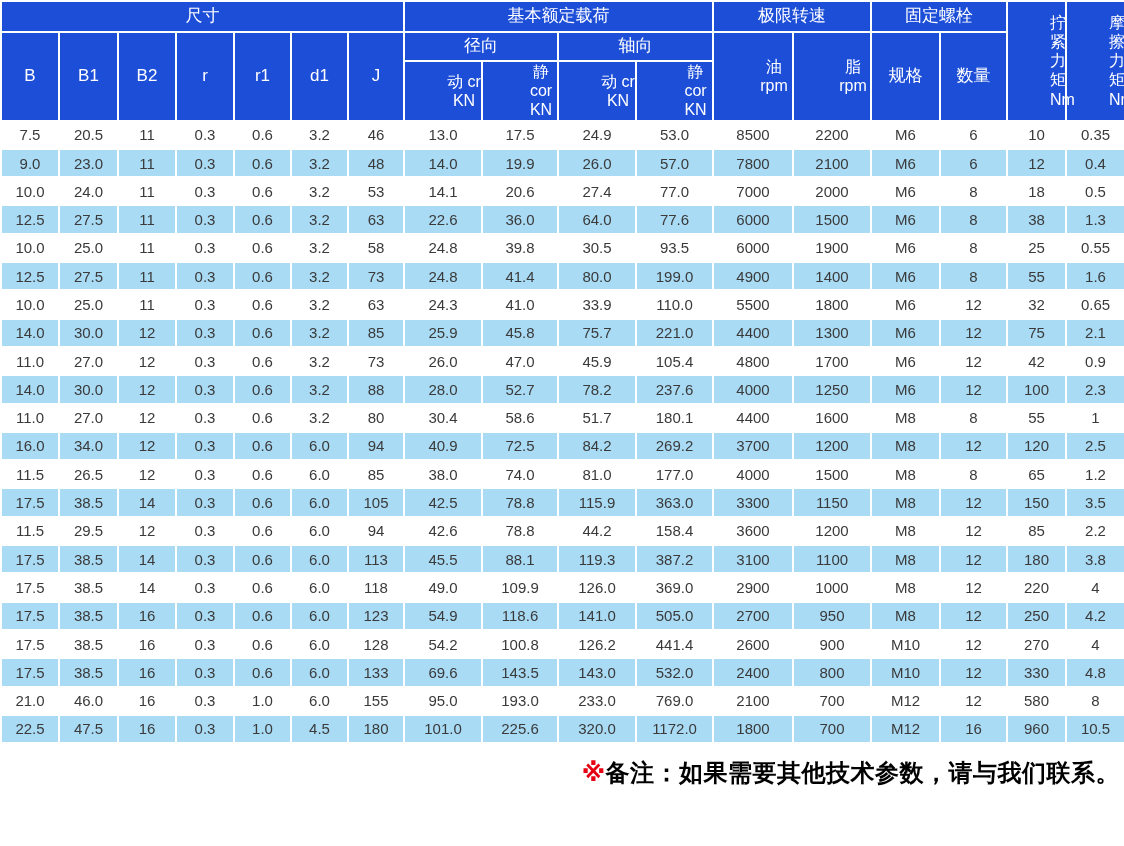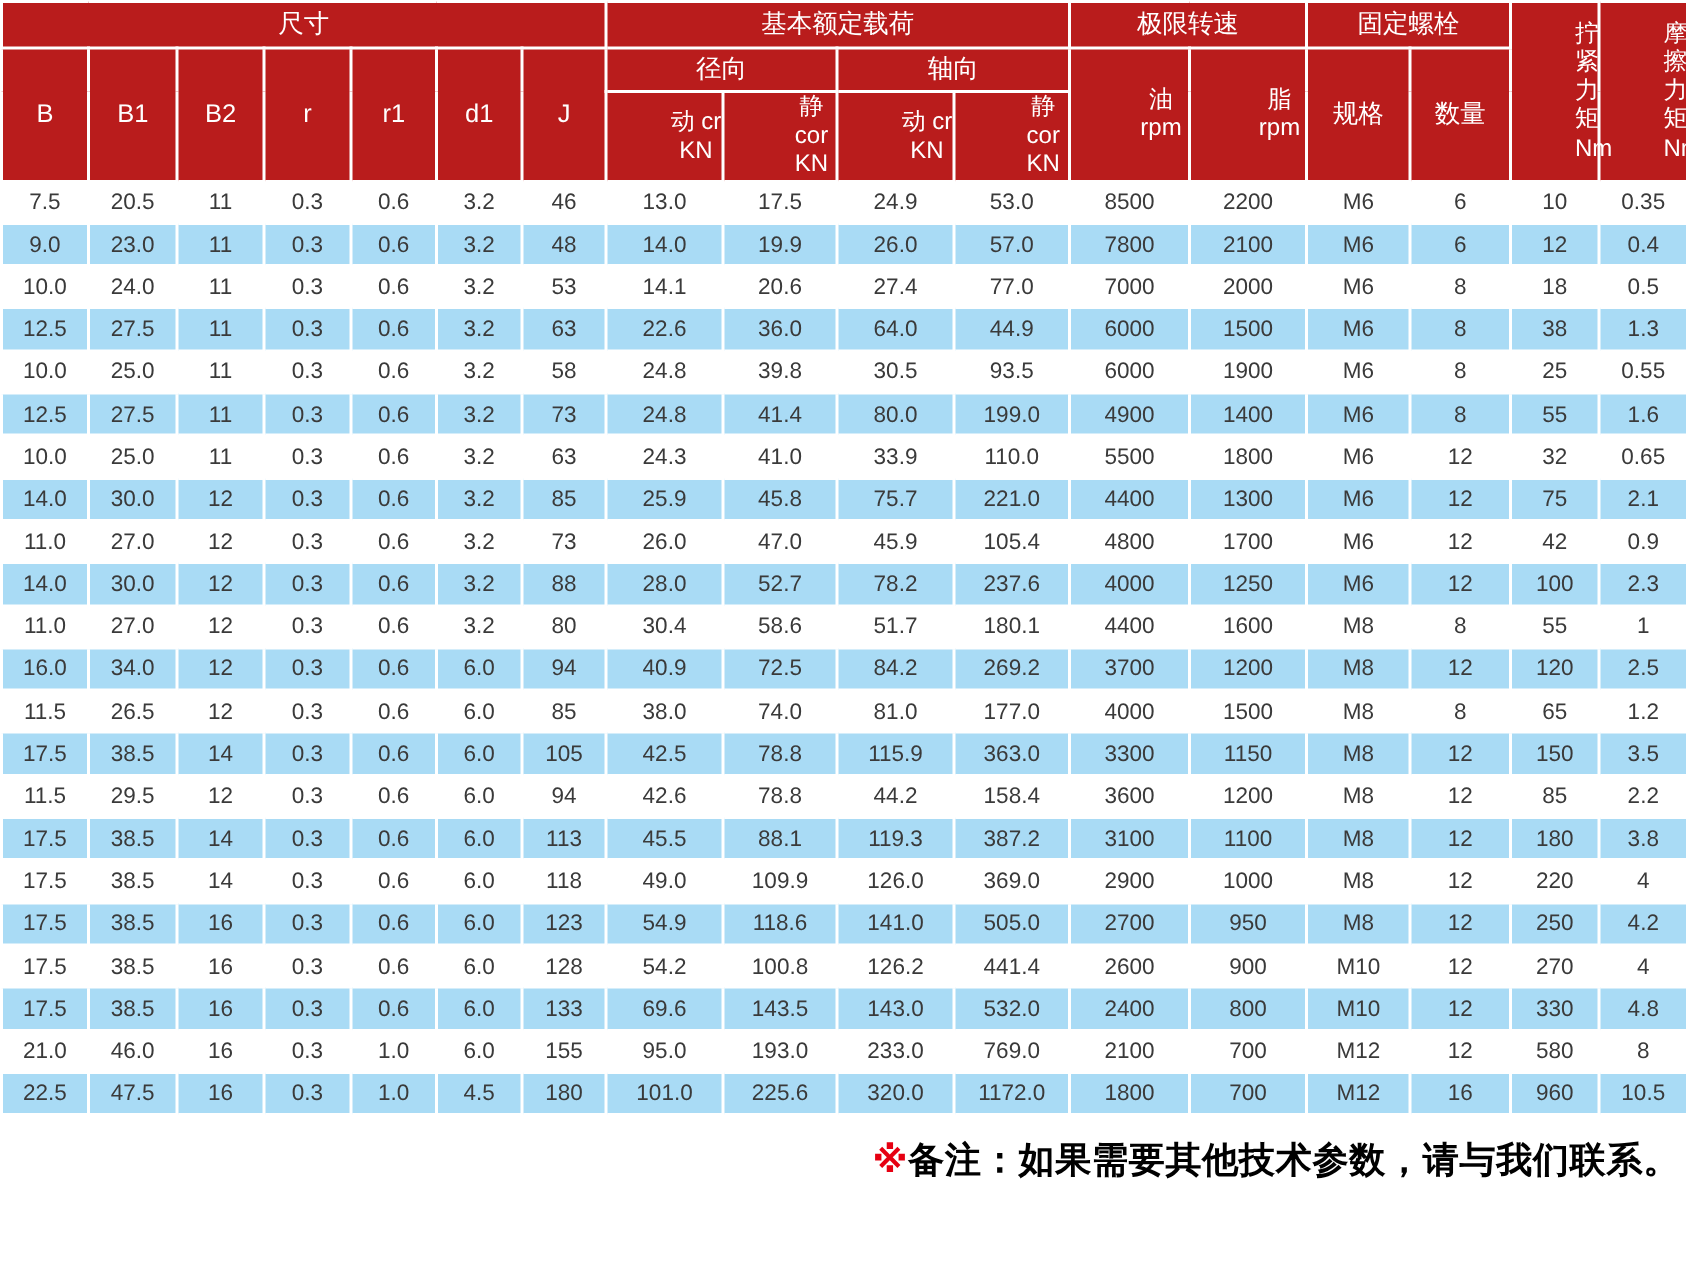--- a/index.html
+++ b/index.html
@@ -4,21 +4,21 @@
 <style>
   html,body { margin:0; padding:0; }
   body {
     width:1124px; height:846px; background:#ffffff; overflow:hidden;
     font-family:"Liberation Sans","DejaVu Sans",sans-serif;
   }
   table.spec {
     border-collapse:collapse; table-layout:fixed; width:1124px;
   }
   .spec th {
-    background:#b91c1c; color:#ffffff; font-weight:normal;
+    background:#1d4ed8; color:#ffffff; font-weight:normal;
     border:2px solid #ffffff; padding:0; text-align:center;
     font-size:17px; line-height:1.2; vertical-align:middle;
   }
   .spec thead tr.r1 { height:31px; }
   .spec thead tr.r2 { height:29px; }
   .spec thead tr.r3 { height:58px; }
   .spec th .sub { font-size:16px; display:block;padding-left:42px; }
   .spec td {
     border:2px solid #ffffff; padding:0; height:26.3px;
     text-align:center; vertical-align:middle;
@@ -173,21 +173,21 @@
         <td>12.5</td>
         <td>27.5</td>
         <td>11</td>
         <td>0.3</td>
         <td>0.6</td>
         <td>3.2</td>
         <td>63</td>
         <td>22.6</td>
         <td>36.0</td>
         <td>64.0</td>
-        <td>44.9</td>
+        <td>77.6</td>
         <td>6000</td>
         <td>1500</td>
         <td>M6</td>
         <td>8</td>
         <td>38</td>
         <td>1.3</td>
       </tr>
       <tr>
         <td>10.0</td>
         <td>25.0</td>

